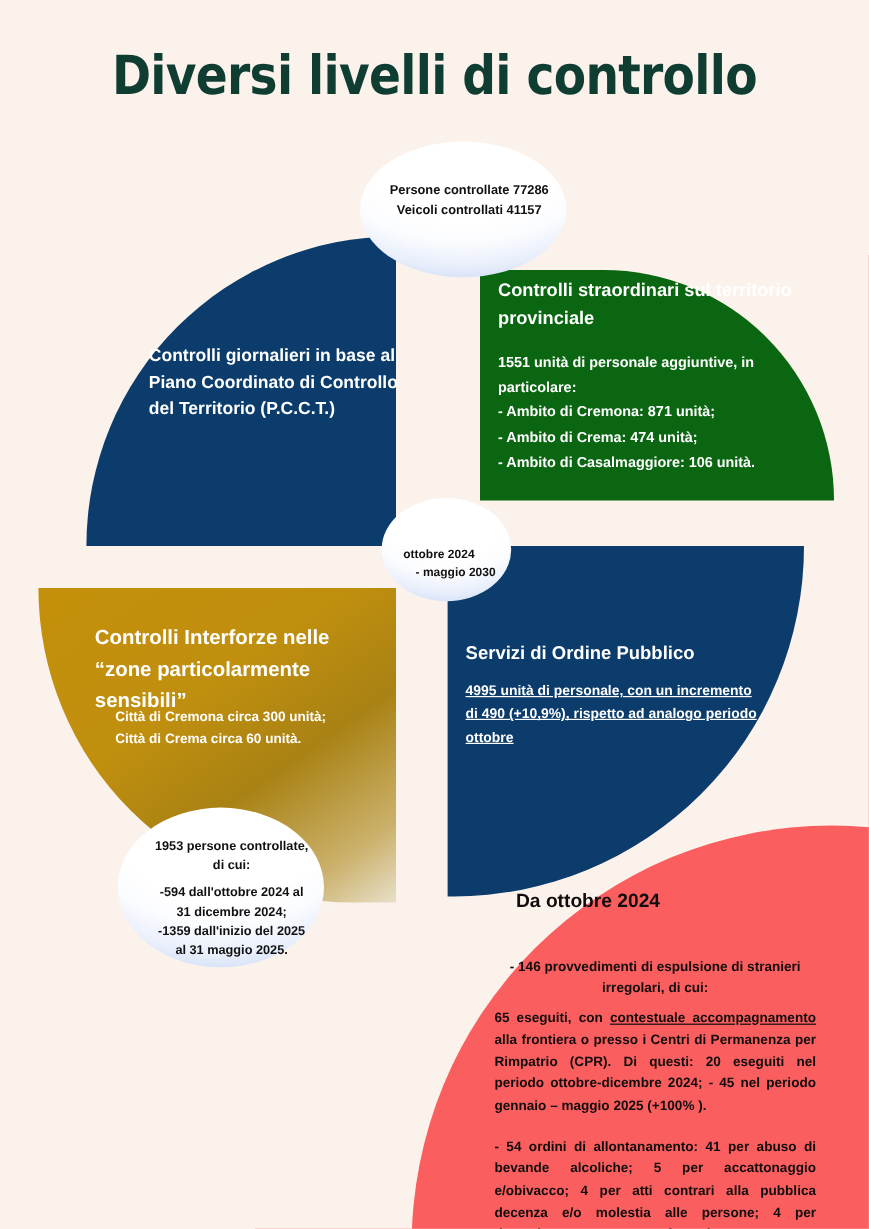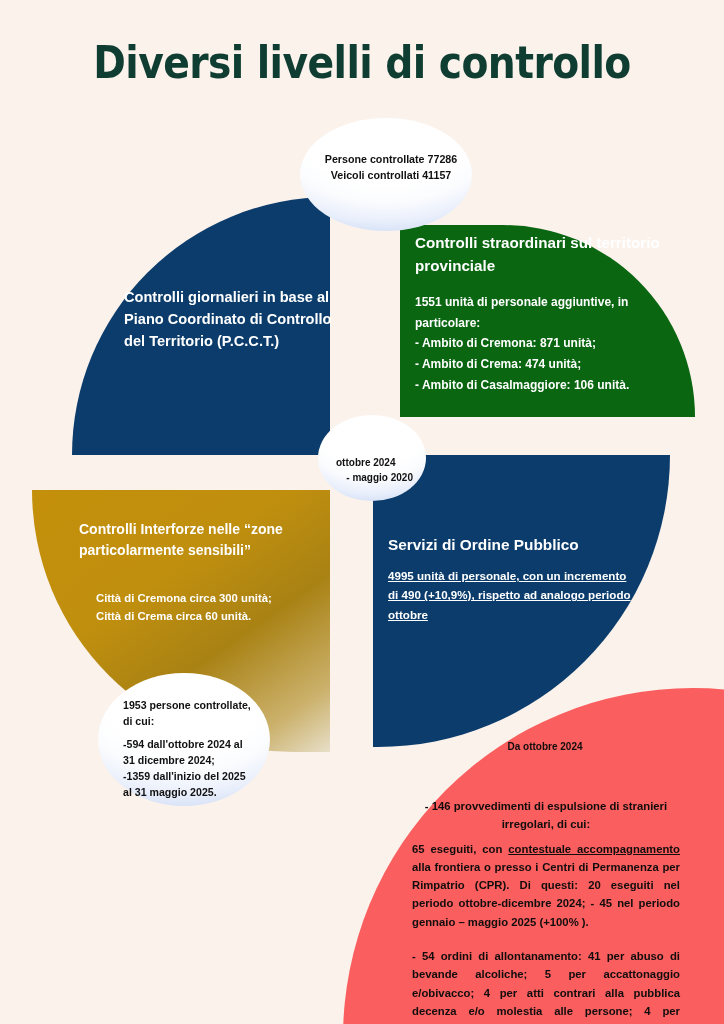--- a/index.html
+++ b/index.html
@@ -87,21 +87,21 @@
     left: 415px; top: 232px; width: 250px;
     font-size: 15.2px; font-weight: bold; line-height: 1.5;
   }
   .tr-body {
     left: 415px; top: 292px; width: 268px;
     font-size: 12px; font-weight: bold; line-height: 1.72;
   }
 
   .bl-head {
     left: 79px; top: 519px; width: 232px;
-    font-size: 14px; font-weight: bold; line-height: 1.52;
+    font-size: 17px; font-weight: bold; line-height: 1.52;
   }
   .bl-body {
     left: 96px; top: 589px; width: 238px;
     font-size: 11.3px; font-weight: bold; line-height: 1.62;
   }
 
   .br-head {
     left: 388px; top: 536px; width: 260px;
     font-size: 15.4px; font-weight: bold;
   }
@@ -137,37 +137,37 @@
     position: absolute;
     left: 3px; top: 40px; width: 102px;
     font-size: 10px; font-weight: bold; line-height: 1.5;
     color: #111111;
   }
   .bubble-center .l1 { text-align: left; padding-left: 15px; }
   .bubble-center .l2 { text-align: right; padding-right: 10px; }
 
   .bubble-bl {
     left: 98px; top: 673px;
-    width: 172px; height: 133px;
+    width: 172px; height: 133px; text-align: center;
   }
   .bubble-bl .bt {
     position: absolute;
     left: 25px; top: 24px; width: 140px;
     font-size: 10.6px; font-weight: bold; line-height: 1.52;
     color: #111111;
   }
   .bubble-bl .gap { display: block; height: 7px; }
 
   
   .red-head {
     position: absolute;
     left: 430px; top: 740px; width: 230px;
     z-index: 24;
-    font-size: 10px; font-weight: bold; line-height: 1.48;
-    color: #120d0d; text-align: center;
+    font-size: 16px; font-weight: bold; line-height: 1.48;
+    color: #120d0d; text-align: left;
   }
   .red-body {
     position: absolute;
     left: 412px; top: 797px; width: 268px;
     z-index: 24;
     font-size: 11.3px; font-weight: bold; line-height: 1.62;
     color: #120d0d;
     text-align: justify;
     text-justify: inter-word;
   }
@@ -208,21 +208,21 @@
   <div class="bubble bubble-top">
     <div class="bt">
       <div>Persone controllate 77286</div>
       <div>Veicoli controllati 41157</div>
     </div>
   </div>
 
   <div class="bubble bubble-center">
     <div class="bt">
       <div class="l1">ottobre 2024</div>
-      <div class="l2">- maggio 2020</div>
+      <div class="l2">- maggio 2030</div>
     </div>
   </div>
 
   <div class="bubble bubble-bl">
     <div class="bt">
       <div>1953 persone controllate,</div>
       <div>di cui:</div>
       <span class="gap"></span>
       <div>-594 dall'ottobre 2024 al</div>
       <div>31 dicembre 2024;</div>

